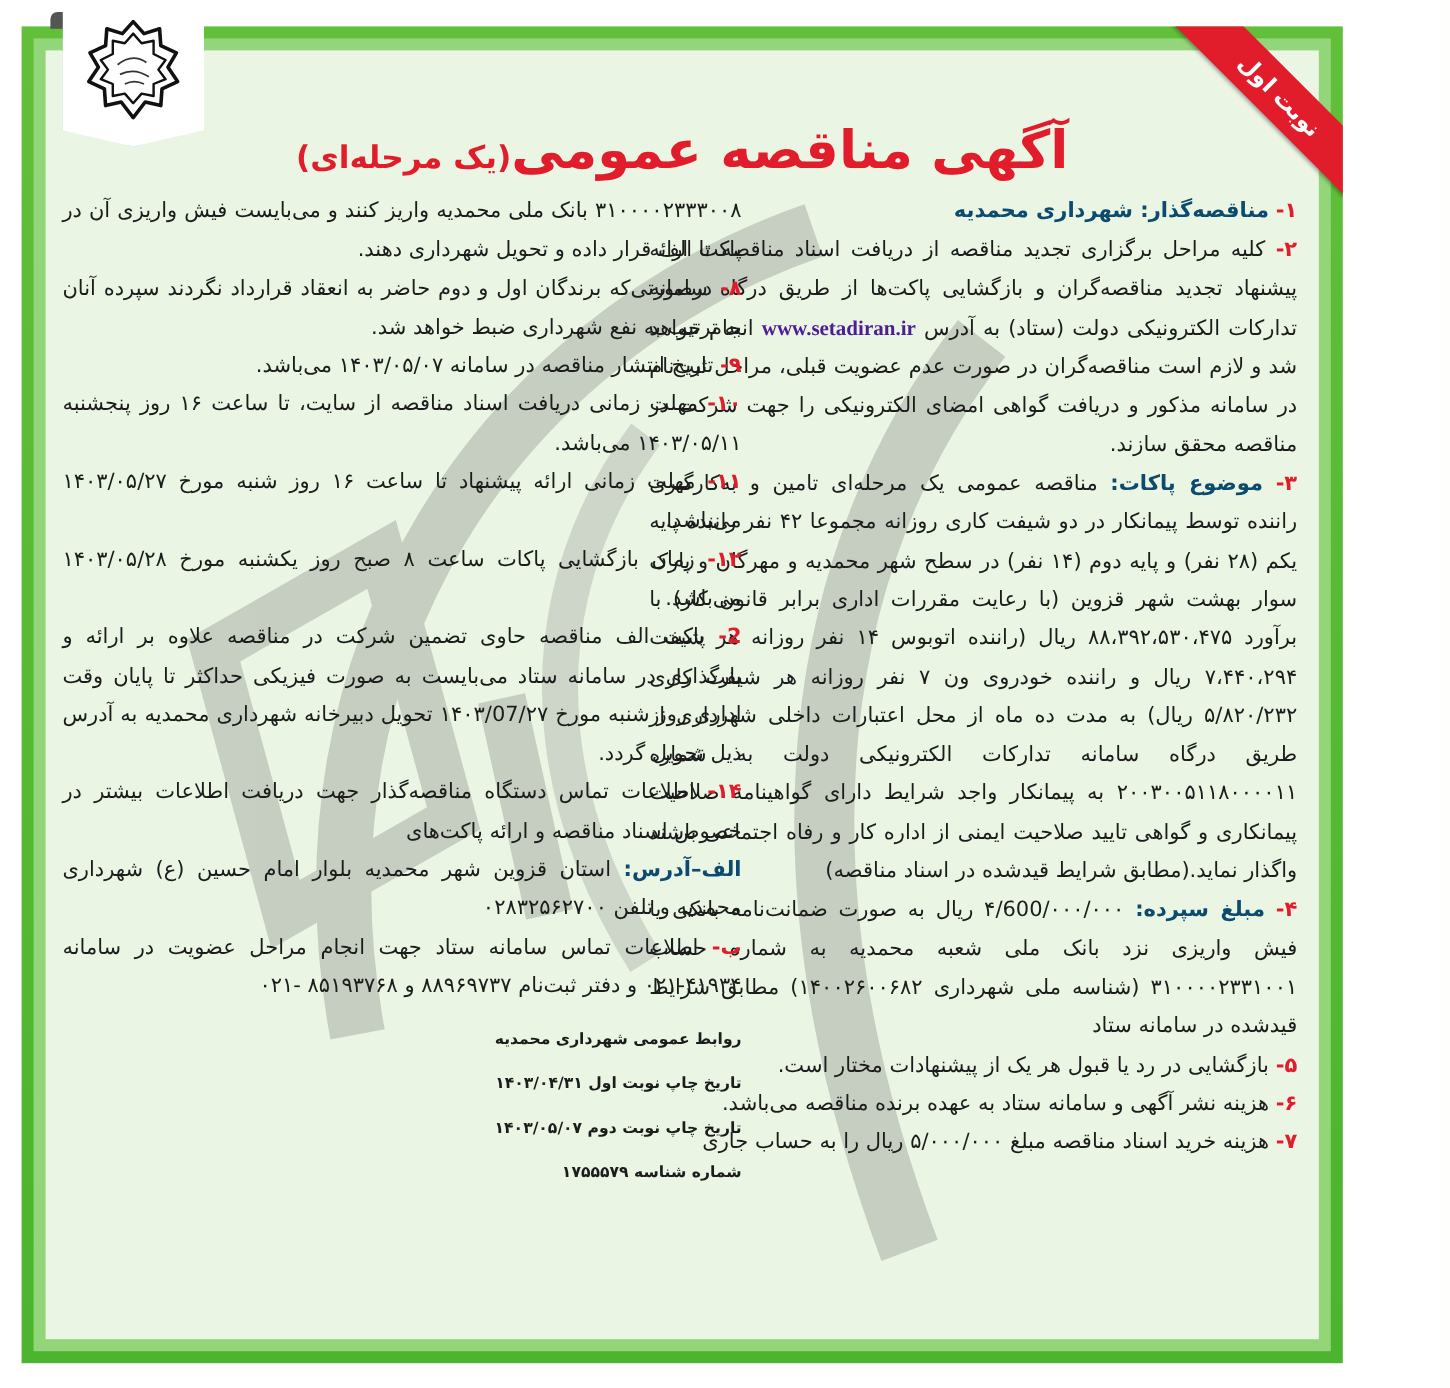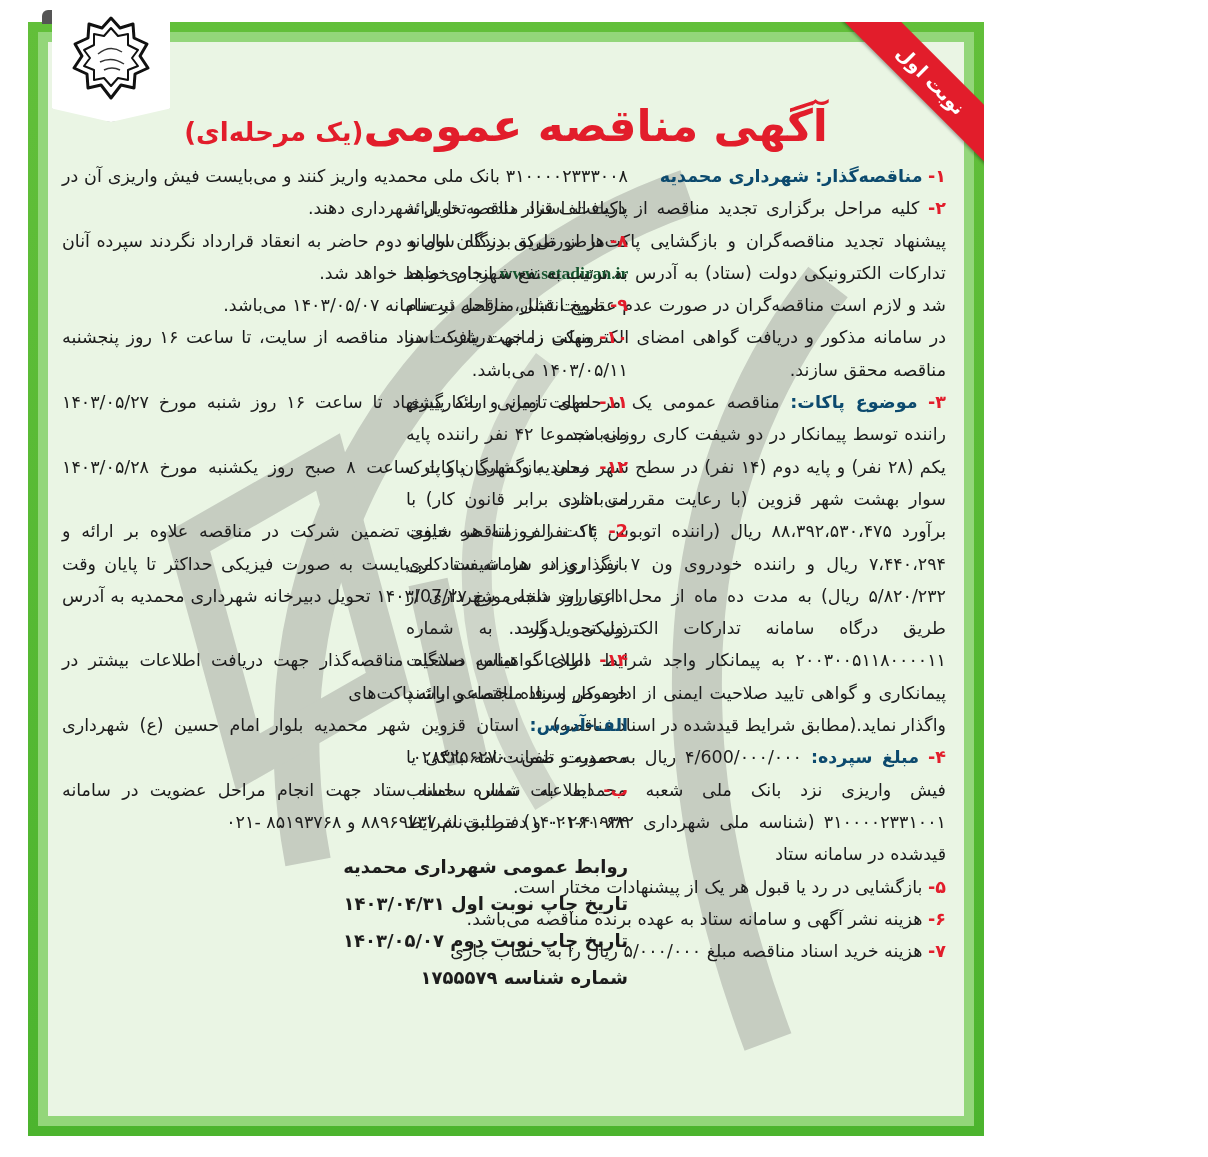--- a/index.html
+++ b/index.html
@@ -1,19 +1,19 @@
 <!DOCTYPE html>
 <html lang="fa" dir="rtl"><head>
 <meta charset="utf-8">
 <style>
   html, body { margin:0; padding:0; background:#ffffff; }
   body { width:1208px; height:1157px; position:relative; overflow:hidden;
          font-family:"DejaVu Sans", sans-serif; }
-  .frame { position:absolute; left:28px; top:22px; width:956px; height:1114px;
-           background:linear-gradient(180deg,#62bf3a,#4cb42e); }
+  .frame { position:absolute; left:18px; top:22px; width:1053px; height:1114px;
+           background:linear-gradient(180deg,#62bf3a,#4cb42e);padding-left:48px; }
   .inner-band { position:absolute; left:10px; top:10px; right:10px; bottom:10px;
            background:#93d67a; }
   .paper { position:absolute; left:10px; top:10px; right:10px; bottom:10px;
            background:#eaf5e4; overflow:hidden; }
   .watermark { position:absolute; left:80px; top:120px; width:760px; height:900px;
            pointer-events:none; opacity:0.55; }
   .logo-tab { position:absolute; left:52px; top:10px; width:118px; height:112px;
            background:#ffffff; box-shadow:0 2px 4px rgba(0,0,0,.25);
            clip-path:polygon(0 0,100% 0,100% 88%,50% 100%,0 88%); z-index:5; }
   .logo-fold { position:absolute; left:42px; top:10px; width:12px; height:14px;
@@ -27,23 +27,23 @@
   .title { position:absolute; left:0; right:0; top:58px; text-align:center;
            color:#e21d2b; font-weight:bold; font-size:44px; z-index:3;
            font-family:"DejaVu Sans", sans-serif; letter-spacing:-1px; }
   .title .sub { font-size:26px; }
   .col { position:absolute; top:118px; font-size:17.5px; line-height:32.3px;
          color:#1c1c1c; text-align:justify; z-index:2; }
   .col.right { right:18px; width:540px; }
   .col.left { left:14px; width:566px; }
   .num { color:#e21d2b; font-weight:bold; }
   .lbl { color:#0c4a6e; font-weight:bold; }
-  .url { color:#14532d; font-weight:bold; font-family:"Liberation Serif", serif; direction:ltr; unicode-bidi:embed; }
+  .url { color:#4c1d95; font-weight:bold; font-family:"Liberation Serif", serif; direction:ltr; unicode-bidi:embed; }
   .p { margin:0; }
-  .footer { margin-top:10px; font-weight:bold; font-size:18px; line-height:37px; }
+  .footer { margin-top:10px; font-weight:bold; font-size:13px; line-height:37px; }
 </style>
 </head>
 <body>
 
 <div class="frame">
   <div class="inner-band">
     <div class="paper">
 
       <svg class="watermark" viewBox="0 0 760 900">
         <path d="M560 30 C 300 120, 120 380, 180 700" stroke="#a9ada6" stroke-width="46" fill="none"></path>

